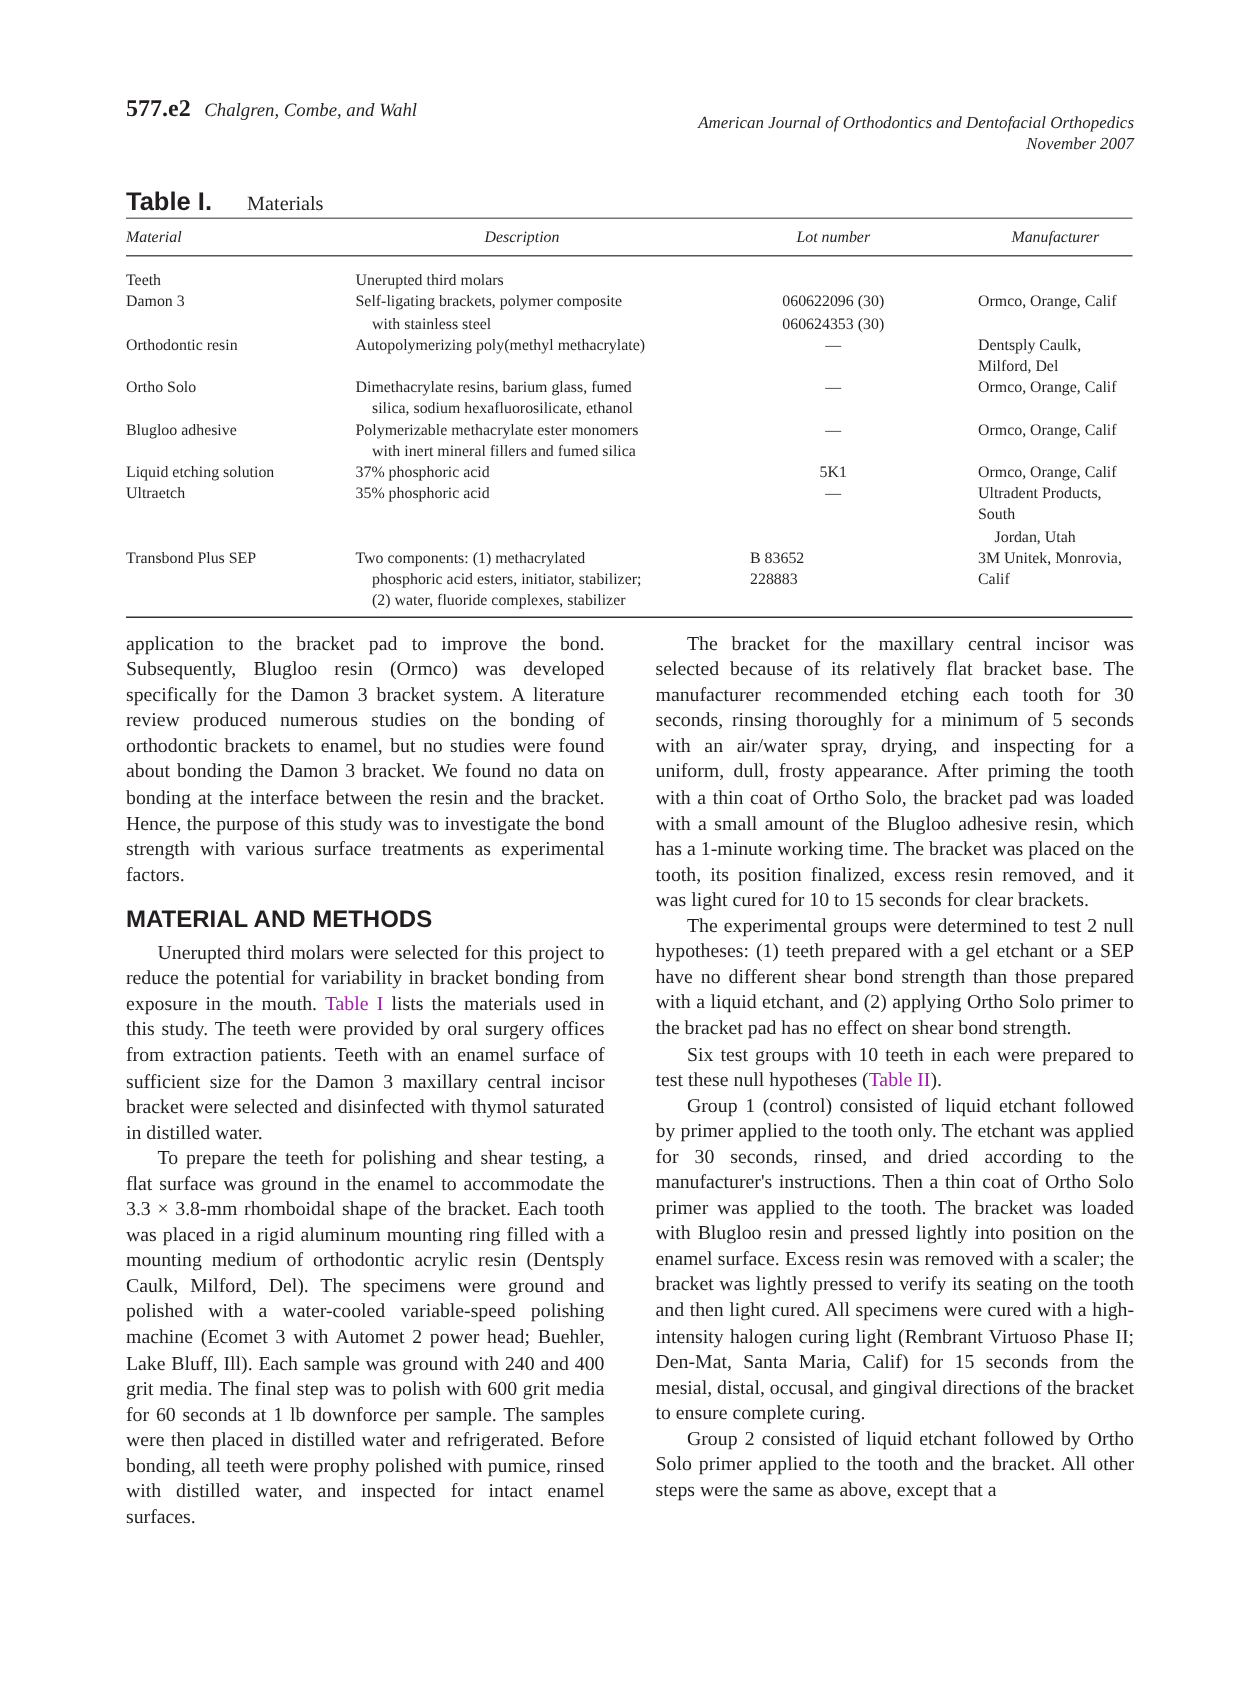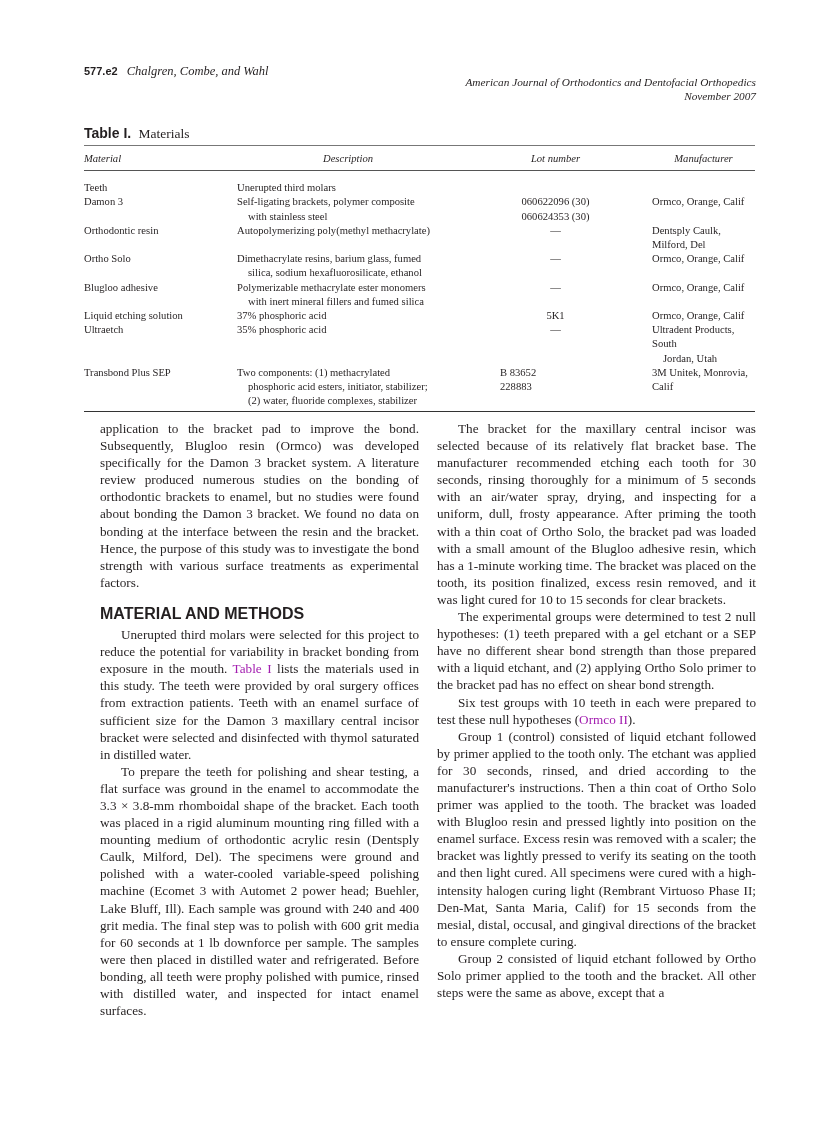--- a/index.html
+++ b/index.html
@@ -1,42 +1,42 @@
 <!DOCTYPE html>
 <html><head>
 <meta charset="utf-8">
 <style>
   html, body { margin: 0; padding: 0; background: #ffffff; }
   body { width: 838px; height: 1122px; position: relative; overflow: hidden; color: #231f20; }
   .header { position: absolute; left: 84px; top: 64px; width: 672px; height: 30px; }
   .header-left { position: absolute; left: 0; top: 0; font-size: 12.5px; font-family: "Liberation Serif", serif; }
-  .page-num { font-family: Liberation Sans, sans-serif; font-weight: bold; font-size: 11px; margin-right: 6px; }
+  .page-num { font-family: Liberation Serif, serif; font-weight: bold; font-size: 16px; margin-right: 6px; }
   .authors { font-style: italic; }
   .header-right { position: absolute; right: 0; top: 12px; text-align: right; font-family: "Liberation Serif", serif; font-style: italic; font-size: 11.3px; line-height: 13.5px; }
 
   .table-title { position: absolute; left: 84px; top: 125px; font-size: 13.5px; font-family: "Liberation Serif", serif; }
-  .table-title .tlabel { font-family: "Liberation Sans", sans-serif; font-size: 14px; font-weight: bold; margin-right: 4px; }
+  .table-title .tlabel { font-family: "Liberation Sans", sans-serif; font-size: 17px; font-weight: bold; margin-right: 20px; }
   .table-wrap { position: absolute; left: 84px; top: 145px; width: 671px; }
   .rule-top { border-top: 1.5px solid #777; }
   .rule-head { border-top: 1.5px solid #555; }
   .rule-bottom { border-top: 1.5px solid #333; }
   table.mat { width: 100%; border-collapse: collapse; font-family: "Liberation Serif", serif; font-size: 10.6px; line-height: 14.2px; }
   table.mat th { font-style: italic; font-weight: normal; padding: 6px 0 4px 0; }
   table.mat td { padding: 0; vertical-align: top; }
   .c1 { width: 153px; text-align: left; }
   .c2 { width: 222px; text-align: left; }
   .c3 { width: 152px; text-align: center; font-family: Liberation Serif, serif; }
   .c4 { text-align: left; padding-left: 4px; }
   th.c2, th.c4 { text-align: center; }
   .indent { padding-left: 11px; display: block; }
   tbody tr:first-child td { padding-top: 10px; }
   tbody tr.last td { padding-bottom: 3px; }
 
   .col { position: absolute; top: 420px; width: 319px; font-family: "Liberation Serif", serif; font-size: 13.2px; line-height: 17.1px; text-align: justify; }
-  .col.left { left: 100px; }
+  .col.left { left: 84px; }
   .col.right { left: 437px; }
   .col p { margin: 0; text-indent: 21px; }
   .col p.noindent { text-indent: 0; }
   .section-head { font-family: "Liberation Sans", sans-serif; font-weight: bold; font-size: 16px; margin: 14px 0 4px 0; text-align: left; }
   .link { color: #a21caf; }
 </style>
 </head>
 <body>
 
 <div class="header">
@@ -134,16 +134,16 @@
 <div class="col left">
   <p class="noindent">application to the bracket pad to improve the bond. Subsequently, Blugloo resin (Ormco) was developed specifically for the Damon 3 bracket system. A literature review produced numerous studies on the bonding of orthodontic brackets to enamel, but no studies were found about bonding the Damon 3 bracket. We found no data on bonding at the interface between the resin and the bracket. Hence, the purpose of this study was to investigate the bond strength with various surface treatments as experimental factors.</p>
   <div class="section-head">MATERIAL AND METHODS</div>
   <p><span>Unerupted third molars were selected for this project to reduce the potential for variability in bracket bonding from exposure in the mouth. </span><span class="link">Table I</span><span> lists the materials used in this study. The teeth were provided by oral surgery offices from extraction patients. Teeth with an enamel surface of sufficient size for the Damon 3 maxillary central incisor bracket were selected and disinfected with thymol saturated in distilled water.</span></p>
   <p>To prepare the teeth for polishing and shear testing, a flat surface was ground in the enamel to accommodate the 3.3 × 3.8-mm rhomboidal shape of the bracket. Each tooth was placed in a rigid aluminum mounting ring filled with a mounting medium of orthodontic acrylic resin (Dentsply Caulk, Milford, Del). The specimens were ground and polished with a water-cooled variable-speed polishing machine (Ecomet 3 with Automet 2 power head; Buehler, Lake Bluff, Ill). Each sample was ground with 240 and 400 grit media. The final step was to polish with 600 grit media for 60 seconds at 1 lb downforce per sample. The samples were then placed in distilled water and refrigerated. Before bonding, all teeth were prophy polished with pumice, rinsed with distilled water, and inspected for intact enamel surfaces.</p>
 </div>
 
 <div class="col right">
   <p>The bracket for the maxillary central incisor was selected because of its relatively flat bracket base. The manufacturer recommended etching each tooth for 30 seconds, rinsing thoroughly for a minimum of 5 seconds with an air/water spray, drying, and inspecting for a uniform, dull, frosty appearance. After priming the tooth with a thin coat of Ortho Solo, the bracket pad was loaded with a small amount of the Blugloo adhesive resin, which has a 1-minute working time. The bracket was placed on the tooth, its position finalized, excess resin removed, and it was light cured for 10 to 15 seconds for clear brackets.</p>
   <p>The experimental groups were determined to test 2 null hypotheses: (1) teeth prepared with a gel etchant or a SEP have no different shear bond strength than those prepared with a liquid etchant, and (2) applying Ortho Solo primer to the bracket pad has no effect on shear bond strength.</p>
-  <p><span>Six test groups with 10 teeth in each were prepared to test these null hypotheses (</span><span class="link">Ormco II</span><span>).</span></p>
+  <p><span>Six test groups with 10 teeth in each were prepared to test these null hypotheses (</span><span class="link">Table II</span><span>).</span></p>
   <p>Group 1 (control) consisted of liquid etchant followed by primer applied to the tooth only. The etchant was applied for 30 seconds, rinsed, and dried according to the manufacturer's instructions. Then a thin coat of Ortho Solo primer was applied to the tooth. The bracket was loaded with Blugloo resin and pressed lightly into position on the enamel surface. Excess resin was removed with a scaler; the bracket was lightly pressed to verify its seating on the tooth and then light cured. All specimens were cured with a high-intensity halogen curing light (Rembrant Virtuoso Phase II; Den-Mat, Santa Maria, Calif) for 15 seconds from the mesial, distal, occusal, and gingival directions of the bracket to ensure complete curing.</p>
   <p>Group 2 consisted of liquid etchant followed by Ortho Solo primer applied to the tooth and the bracket. All other steps were the same as above, except that a</p>
 </div>
 
 </body></html>

